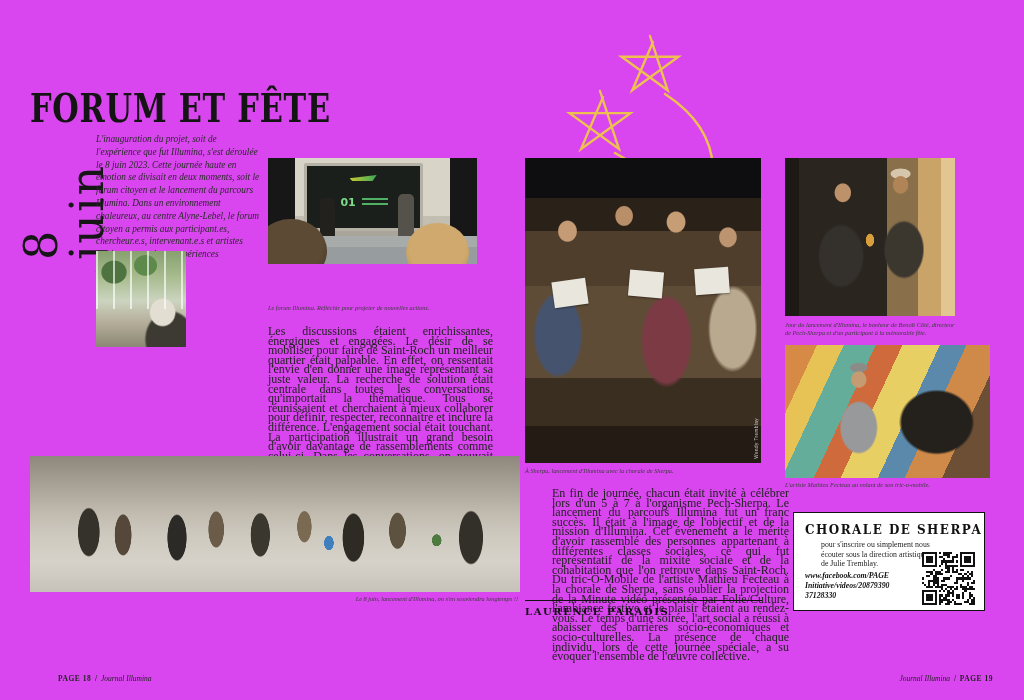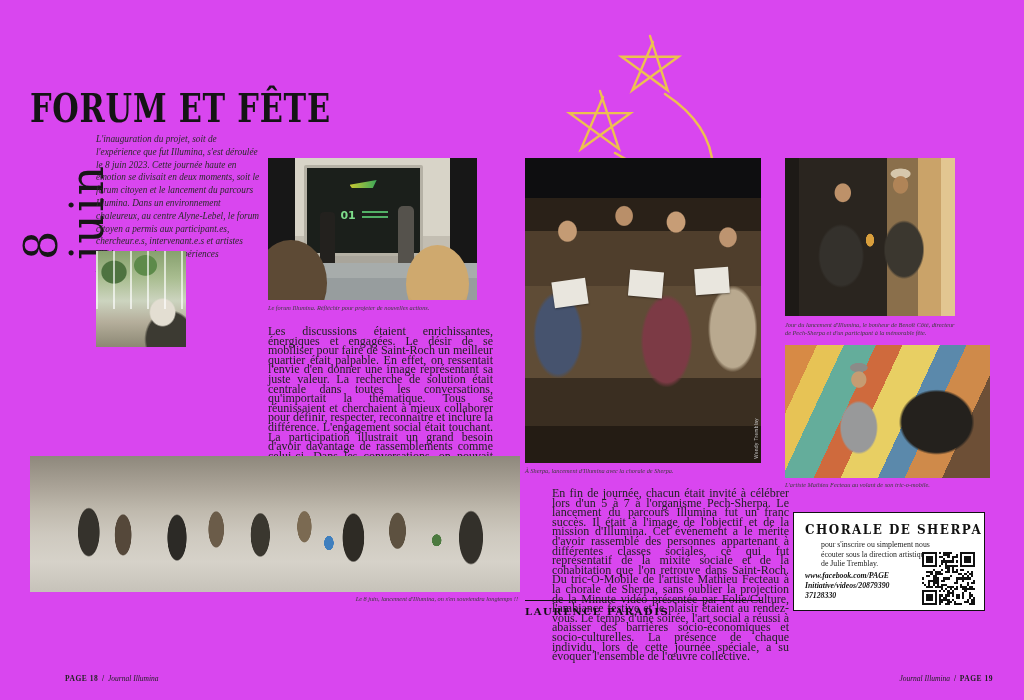--- a/index.html
+++ b/index.html
@@ -63,21 +63,21 @@
       radial-gradient(22px 20px at 20% 22%, #4e7340 0 55%, transparent 60%),
       radial-gradient(20px 18px at 55% 15%, #5d8a4a 0 55%, transparent 60%),
       linear-gradient(180deg, #87a06e 0%, #a9bd90 28%, #ccd4bf 52%, #b5ae9b 74%, #8c8874 100%);
   }
   #photo-greenhouse::before {
     content:""; position:absolute; inset:0 0 40% 0;
     background:repeating-linear-gradient(90deg, rgba(255,255,255,.65) 0 2px, transparent 2px 17px);
   }
 
   #photo-presentation {
-    left:268px; top:158px; width:209px; height:142px;
+    left:268px; top:158px; width:209px; height:106px;
     background:linear-gradient(180deg, #d8d4c8 0 55%, #c3beb2 55% 68%, #a9a59b 68% 100%);
   }
   .curtain { position:absolute; top:0; width:13%; height:78%; background:#171717; }
   .curtain.left { left:0; } .curtain.right { right:0; }
   #screen {
     position:absolute; left:17%; top:5%; width:57%; height:64%;
     background:#1b1f1b; border:3px solid #b5b1a5; border-radius:2px;
   }
   #screen .logo {
     position:absolute; left:38%; top:14%; width:24%; height:10%;
@@ -181,21 +181,21 @@
   }
   #chorale-links {
     margin-top:2px; width:118px; font-weight:bold; font-style:italic;
     font-size:7.8px; line-height:10px; color:#111;
   }
   #qr { position:absolute; right:9px; top:39px; width:53px; height:53px; }
   #qr svg { width:100%; height:100%; display:block; }
 
   
   .footer { top:674px; font-size:7.5px; color:#222; }
-  #footer-left  { left:37px;padding-left:28px; }
+  #footer-left  { left:30px;padding-left:28px; }
   #footer-right { left:724px; width:269px; text-align:right; }
   .footer .pg { font-weight:bold; letter-spacing:.5px; }
   .footer .jt { font-style:italic; }
   .footer .sep { font-weight:bold; padding:0 2px; }
 </style>
 </head>
 <body>
 
 <div id="canvas">
 

